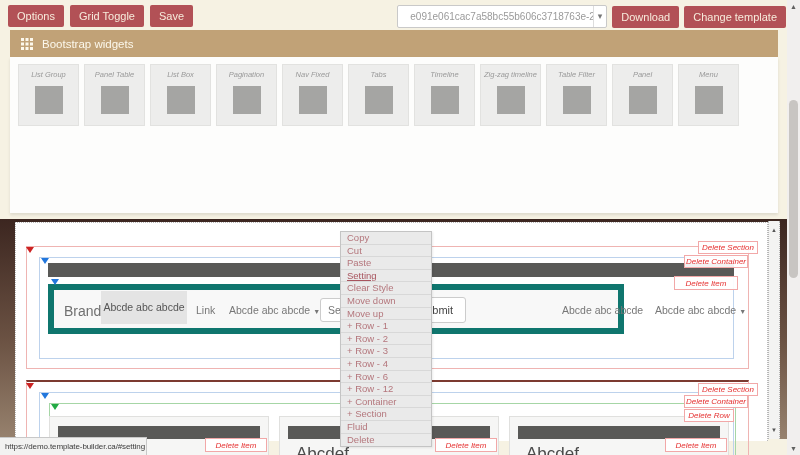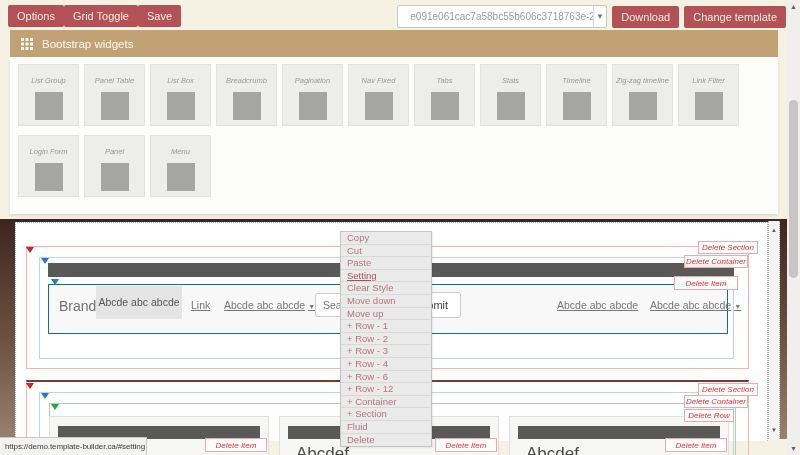--- a/index.html
+++ b/index.html
@@ -5,21 +5,21 @@
   * { margin:0; padding:0; box-sizing:border-box; }
   html,body { width:800px; height:455px; overflow:hidden; }
   body {
     position:relative;
     font-family:"Liberation Sans", sans-serif;
     background:#f6f2e3;
   }
   .abs { position:absolute; }
 
   
-  .toolbar-left { position:absolute; left:8px; top:5px; display:flex; }
+  .toolbar-left { position:absolute; left:8px; top:5px; display:flex; gap:6px; }
   .toolbar-right { position:absolute; right:14px; top:5px; display:flex; gap:5px; align-items:center; }
   .btn-red {
     background:#b25156; color:#f7ecdc; border:none; border-radius:2px;
     font-family:"Liberation Sans",sans-serif; font-size:11px; padding:5px 9px; cursor:pointer; white-space:nowrap;
   }
   .select-box {
     width:210px; height:23px; background:#fff; border:1px solid #c9c9c9; border-radius:2px;
     display:flex; align-items:center; justify-content:space-between; cursor:pointer;
   }
   .select-box .sel-text { font-size:10px; color:#9a9a9a; padding-left:12px; white-space:nowrap; overflow:hidden; }
@@ -31,21 +31,21 @@
     height:27px; background:#c1a277; color:#fcf8ec; font-size:11.5px;
     display:flex; align-items:center; gap:9px; padding-left:11px;
   }
   .widgets-body {
     background:#fdfdfc; padding:7px 0 8px 8px; min-height:156px;
     display:flex; flex-wrap:wrap; align-content:flex-start;
     box-shadow:0 2px 3px rgba(0,0,0,0.10);
   }
   .widget-card {
     width:61px; height:62px; background:#ededec; border:1px solid #e2e2e0;
-    margin:0 5px 9px 0; display:flex; flex-direction:column; align-items:center; cursor:pointer;justify-content:center;
+    margin:0 5px 9px 0; display:flex; flex-direction:column; align-items:center; cursor:pointer;
   }
   .widget-label { margin-top:5px; font-size:7.5px; font-style:italic; color:#999; white-space:nowrap; }
   .widget-square { width:28px; height:28px; background:#a5a5a3; margin-top:7px; }
 
   
   .canvas {
     position:absolute; top:219px; left:0; width:787px; bottom:16px;
     background:linear-gradient(180deg,#3c2620 0%,#6b5243 55%,#97826e 100%);
   }
   .sheet {
@@ -63,24 +63,24 @@
   .box-green { border:1px solid #a6d6a6; }
   .darkbar { background:#595957; }
 
   .del-label {
     position:absolute; background:rgba(255,255,255,0.92); border:1px solid #f2a8a8;
     color:#e53030; font-size:8px; font-style:italic;
     display:flex; align-items:center; justify-content:center; z-index:20; white-space:nowrap;
   }
 
   
-  .tb-navbar { position:absolute; left:32px; top:61px; width:680px; height:50px; background:#f8f8f8; border:1px solid #0f766e; }
+  .tb-navbar { position:absolute; left:32px; top:61px; width:576px; height:50px; background:#f8f8f8; border:6px solid #0f766e; }
   .nv-brand { position:absolute; left:10px; top:13px; font-size:14px; color:#707070; }
   .nv-active { position:absolute; left:47px; top:1px; width:86px; height:33px; background:#e4e4e4; line-height:33px; text-align:center; font-size:10.5px; color:#555; cursor:pointer; }
-  .nv-text { position:absolute; top:14px; font-size:10.5px; color:#777; white-space:nowrap; cursor:pointer;text-decoration:underline; }
+  .nv-text { position:absolute; top:14px; font-size:10.5px; color:#777; white-space:nowrap; cursor:pointer; }
   .caret { font-size:7px; color:#777; margin-left:3px; }
   .nv-search { position:absolute; left:266px; top:8px; width:82px; height:24px; border:1px solid #ccc; border-radius:3px; font-size:10.5px; padding-left:7px; color:#777; background:#fff; font-family:"Liberation Sans",sans-serif; }
   .nv-submit { position:absolute; left:352px; top:7px; width:60px; height:26px; background:#fff; border:1px solid #ccc; border-radius:3px; font-size:11px; color:#444; font-family:"Liberation Sans",sans-serif; cursor:pointer; }
 
   
   .tb-col { position:absolute; top:193px; width:220px; height:64px; background:#f6f6f5; border:1px solid #e0e0de; }
   .col-bar { position:absolute; left:8px; top:9px; right:8px; height:13px; background:#595957; }
   .col-text { position:absolute; left:16px; top:27px; font-size:17px; color:#4a4a4a; }
   .col-del { right:1px; top:21px; width:62px; height:14px; }
 
@@ -158,53 +158,41 @@
       </div>
       <div class="widget-card">
         <div class="widget-label">Panel Table</div>
         <div class="widget-square"></div>
       </div>
       <div class="widget-card">
         <div class="widget-label">List Box</div>
         <div class="widget-square"></div>
       </div>
       <div class="widget-card">
-        <div class="widget-label">Breadcrumb</div>
-        <div class="widget-square"></div>
-      </div>
-      <div class="widget-card">
         <div class="widget-label">Pagination</div>
         <div class="widget-square"></div>
       </div>
       <div class="widget-card">
         <div class="widget-label">Nav Fixed</div>
         <div class="widget-square"></div>
       </div>
       <div class="widget-card">
         <div class="widget-label">Tabs</div>
         <div class="widget-square"></div>
       </div>
       <div class="widget-card">
-        <div class="widget-label">Stats</div>
-        <div class="widget-square"></div>
-      </div>
-      <div class="widget-card">
         <div class="widget-label">Timeline</div>
         <div class="widget-square"></div>
       </div>
       <div class="widget-card">
         <div class="widget-label">Zig-zag timeline</div>
         <div class="widget-square"></div>
       </div>
       <div class="widget-card">
-        <div class="widget-label">Link Filter</div>
-        <div class="widget-square"></div>
-      </div>
-      <div class="widget-card">
-        <div class="widget-label">Login Form</div>
+        <div class="widget-label">Table Filter</div>
         <div class="widget-square"></div>
       </div>
       <div class="widget-card">
         <div class="widget-label">Panel</div>
         <div class="widget-square"></div>
       </div>
       <div class="widget-card">
         <div class="widget-label">Menu</div>
         <div class="widget-square"></div>
       </div>

